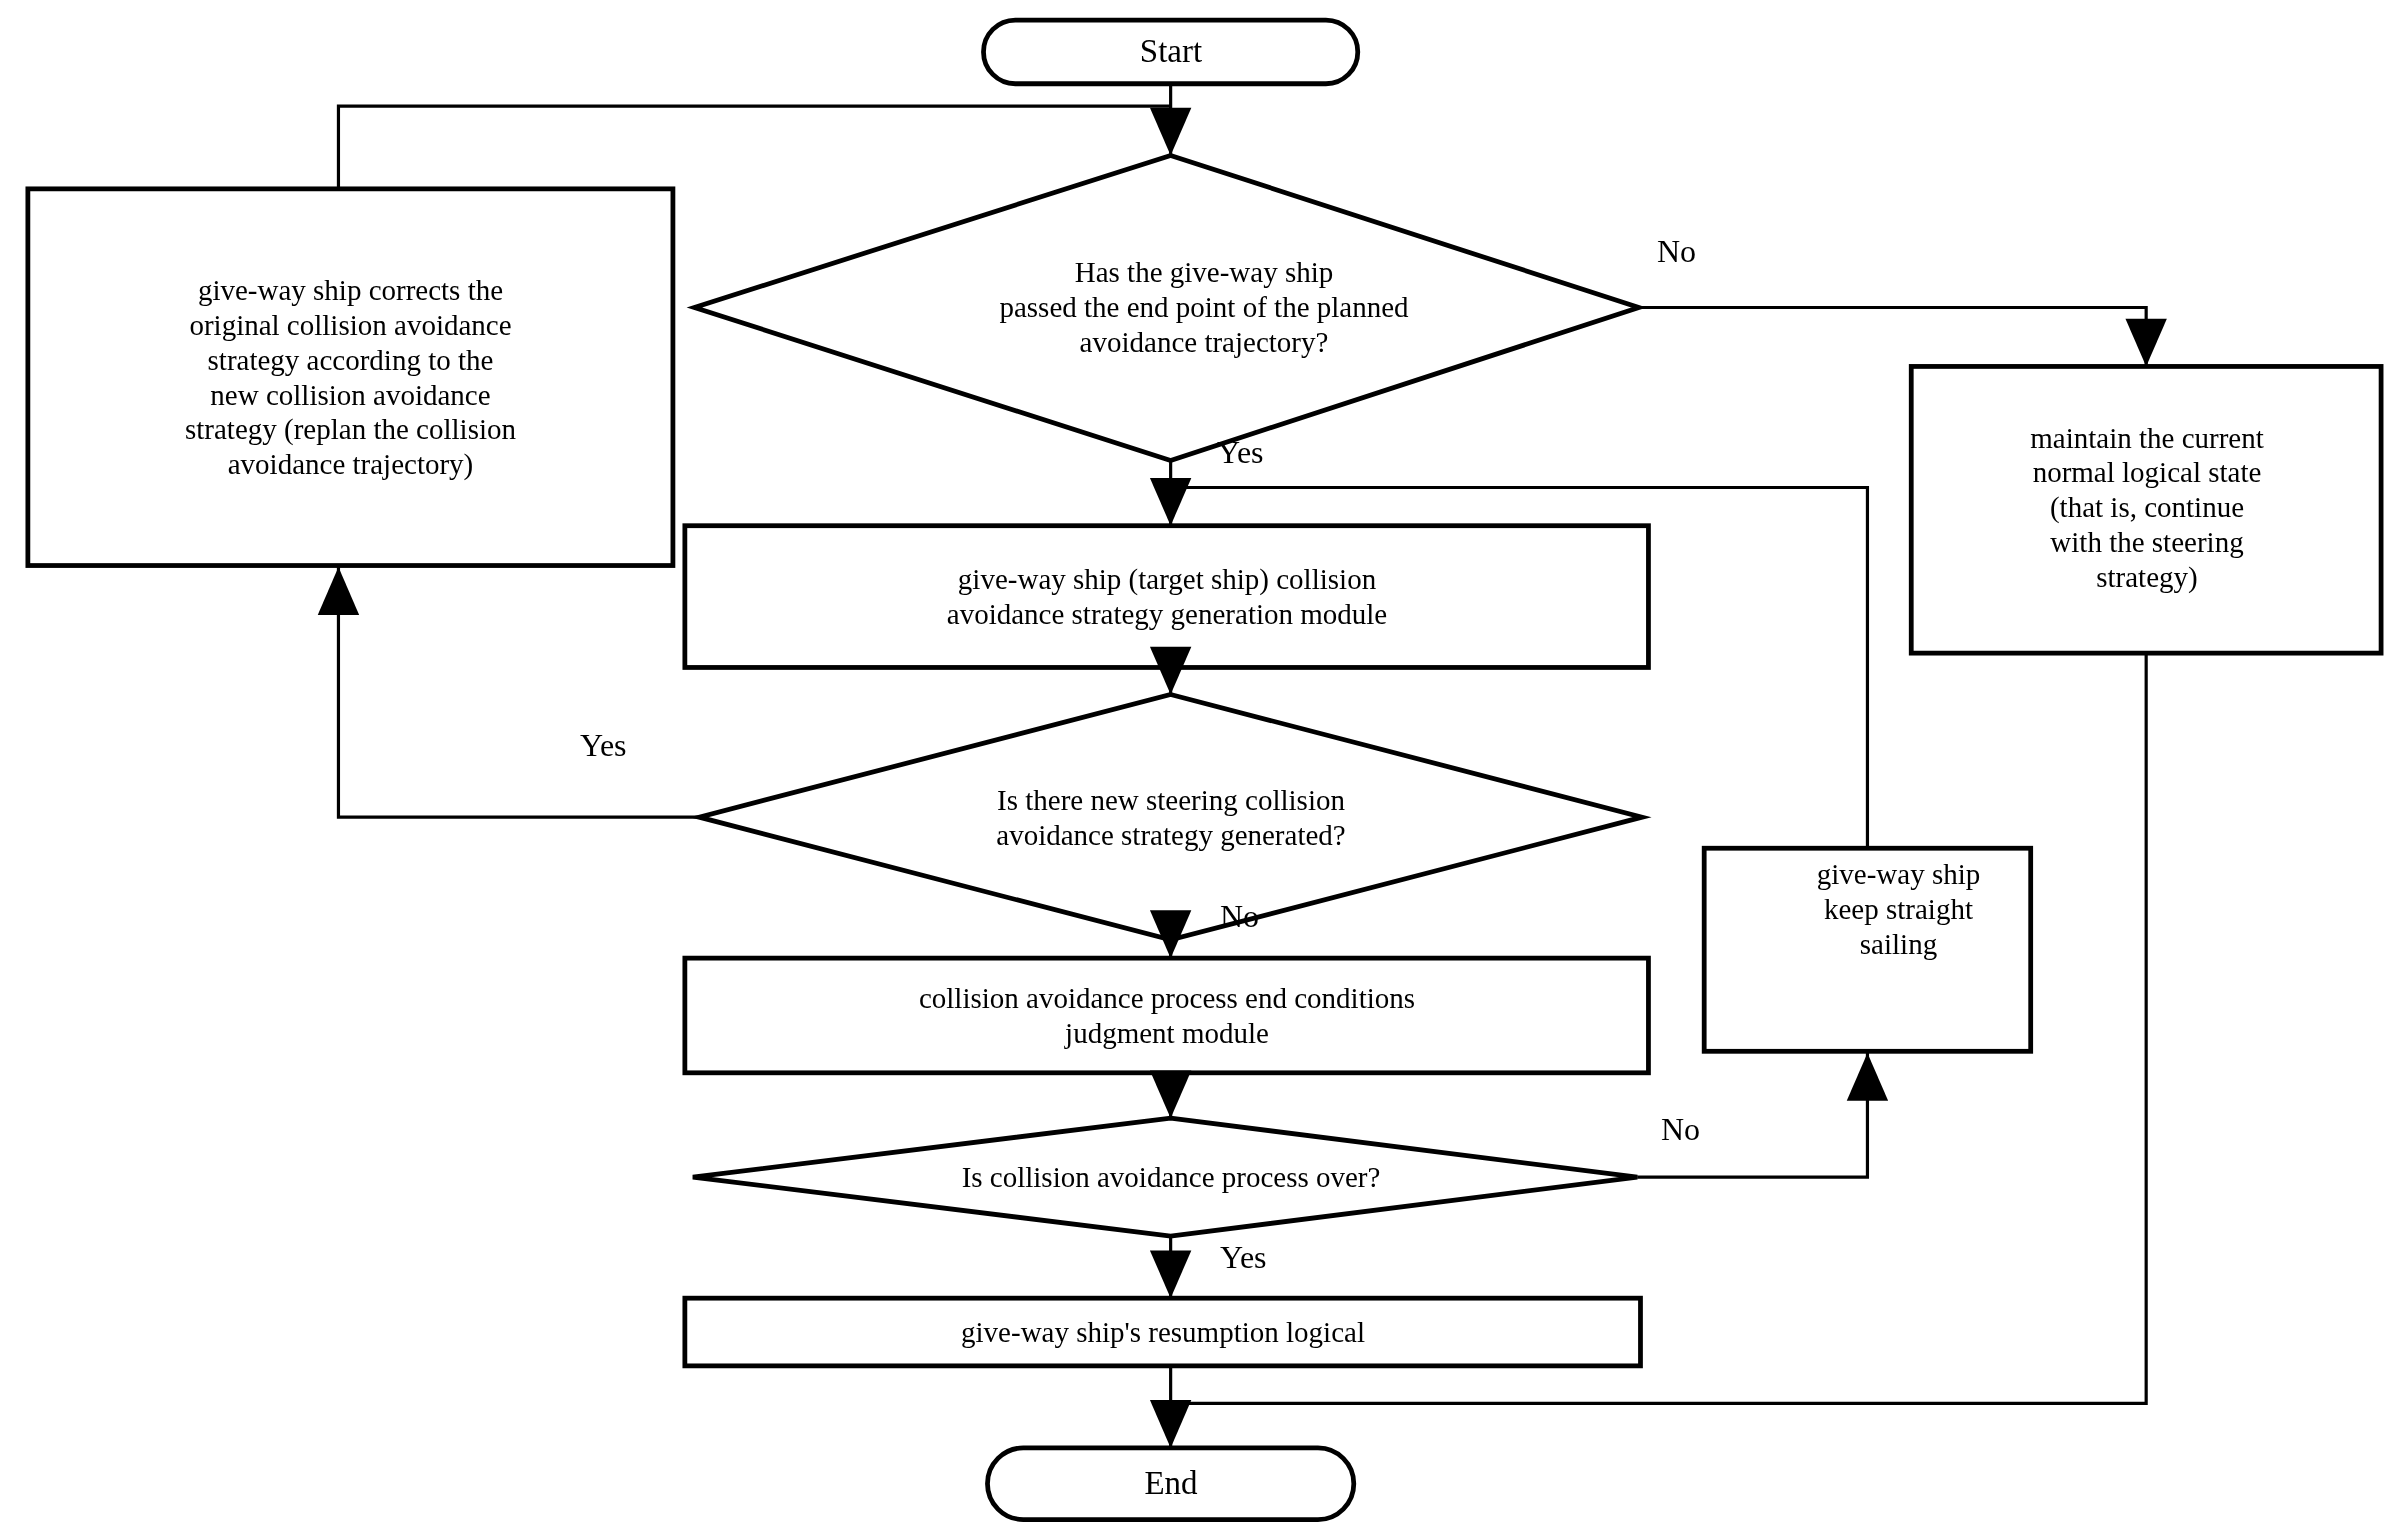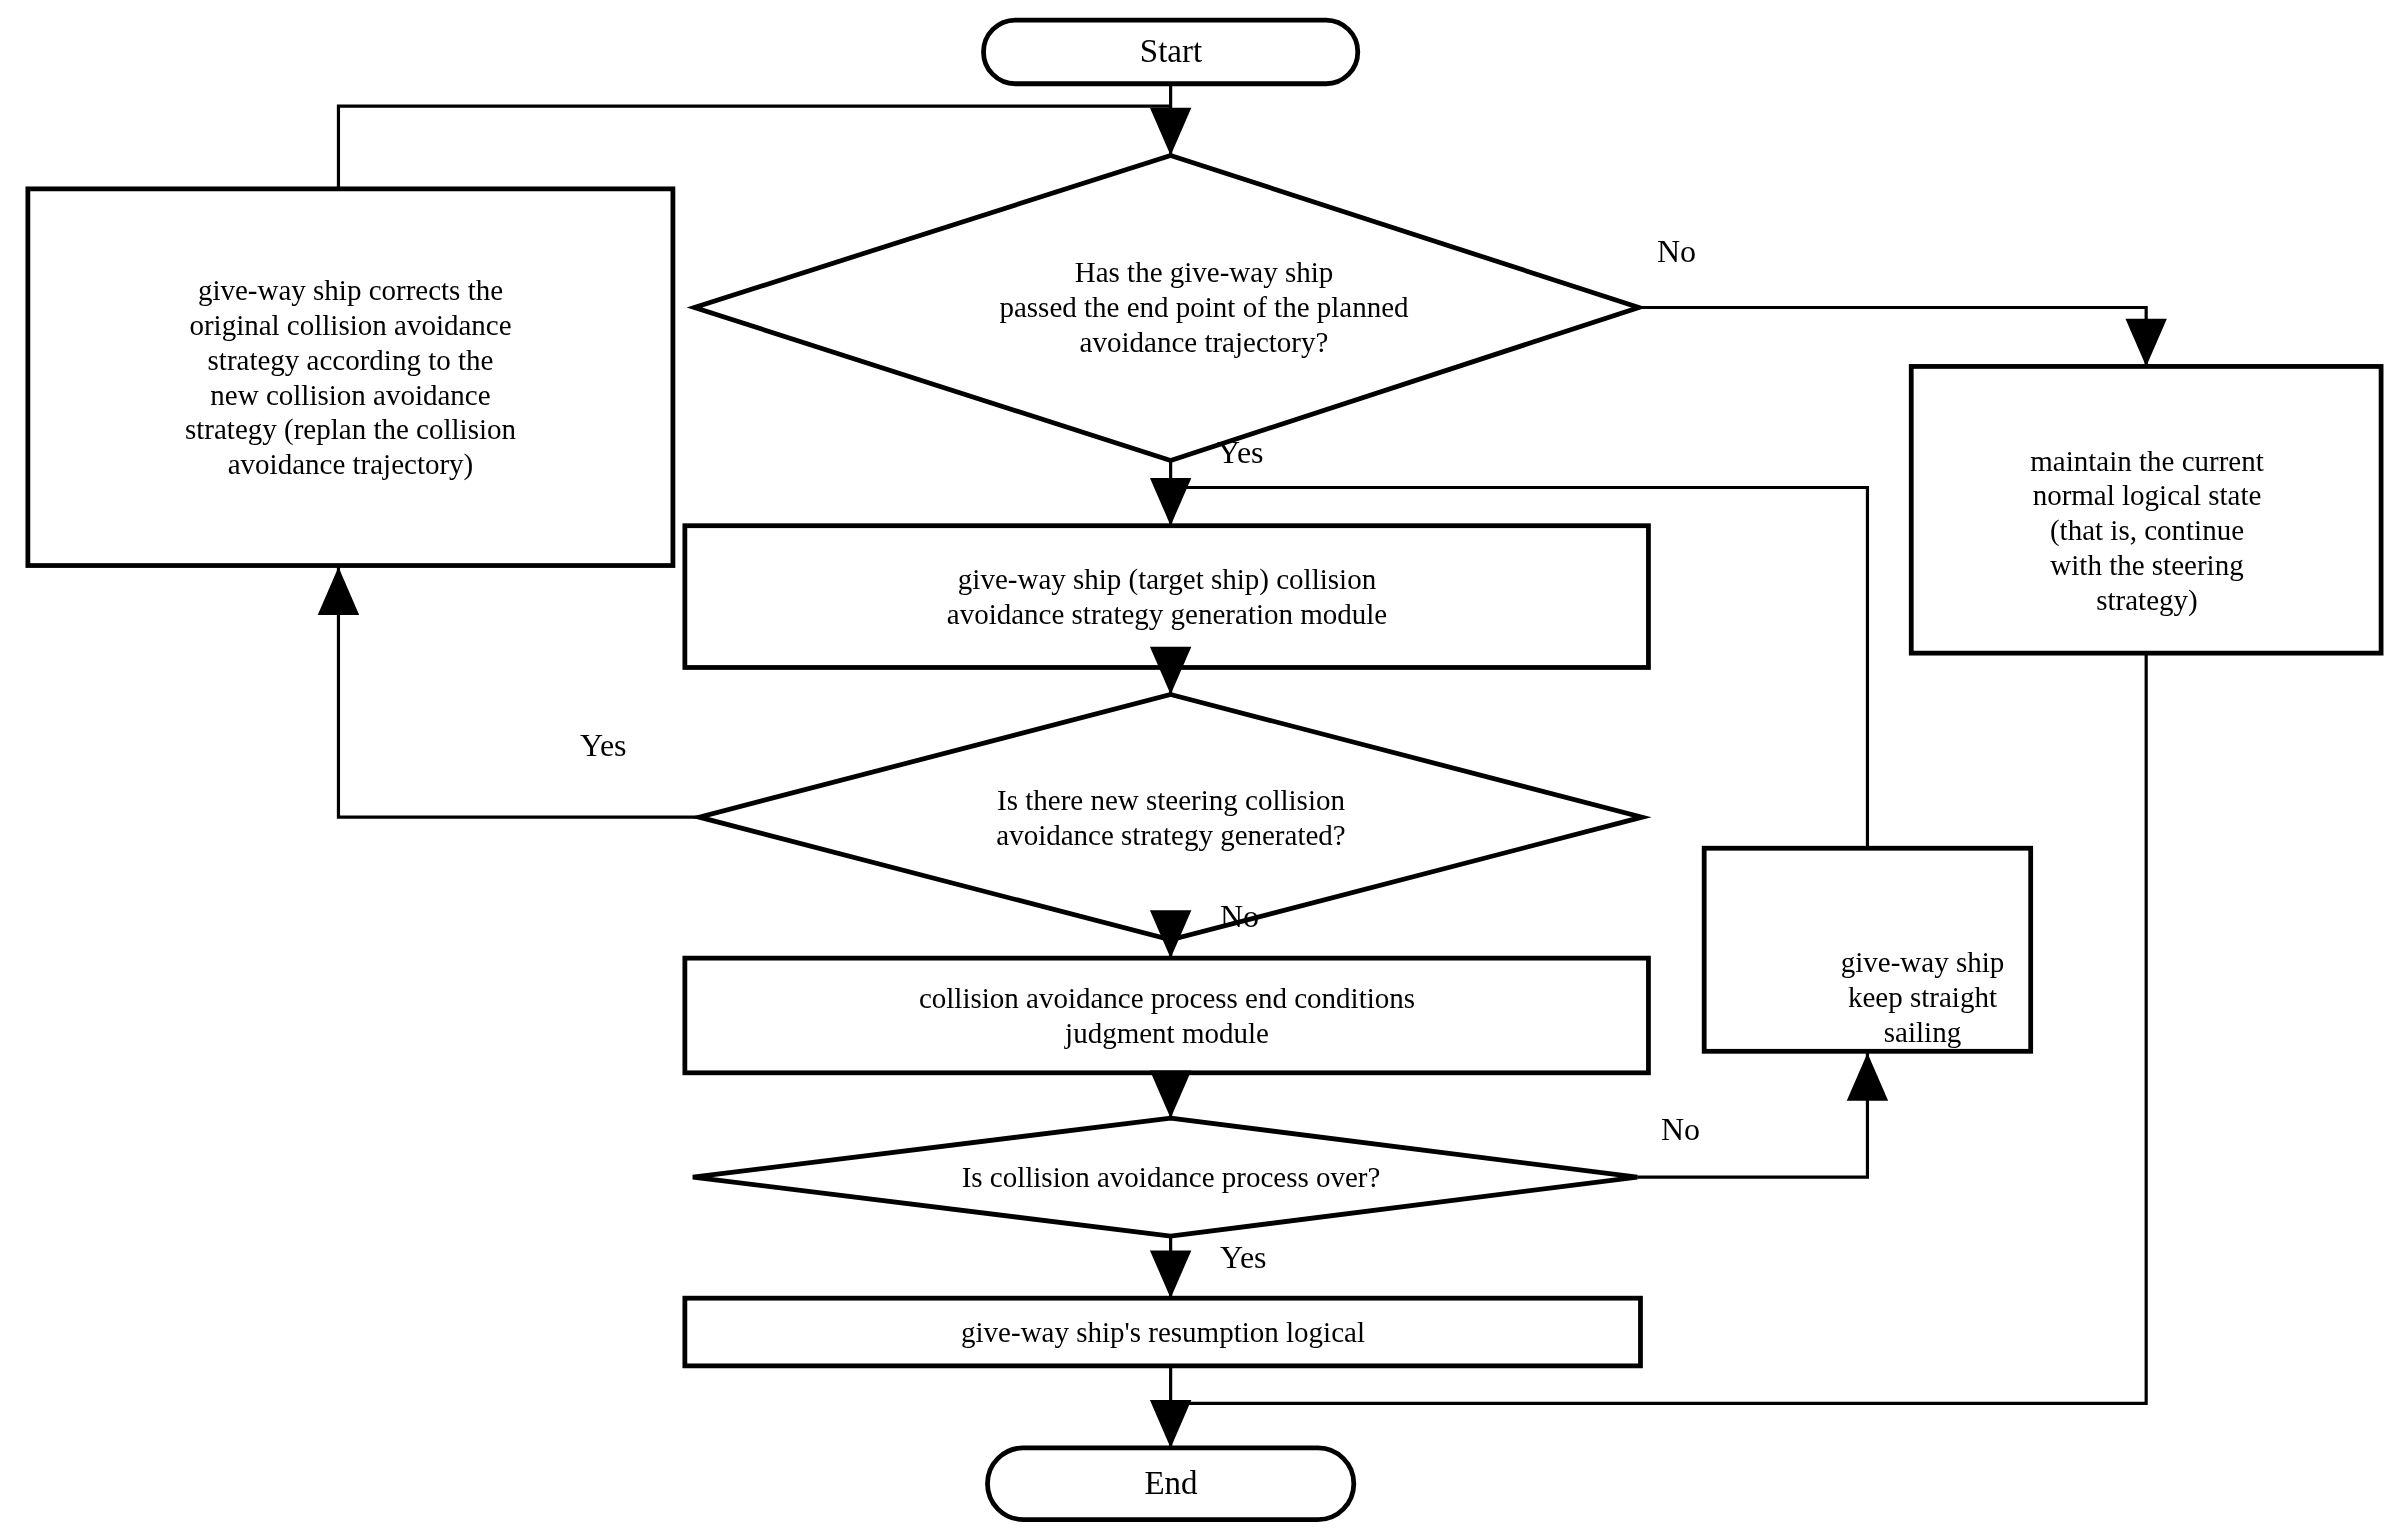--- a/index.html
+++ b/index.html
@@ -102,33 +102,33 @@
 original collision avoidance
 strategy according to the
 new collision avoidance
 strategy (replan the collision
 avoidance trajectory)</div>
 
 <div class="node-text" style="left:774px; top:203px; width:860px; height:209px;">Has the give-way ship
 passed the end point of the planned
 avoidance trajectory?</div>
 
-<div class="node-text" style="left:1920px; top:395px; width:454px; height:271px;">maintain the current
+<div class="node-text" style="left:1920px; top:372px; width:454px; height:271px;">maintain the current
 normal logical state
 (that is, continue
 with the steering
 strategy)</div>
 
 <div class="node-text" style="left:693px; top:530px; width:948px; height:134px;">give-way ship (target ship) collision
 avoidance strategy generation module</div>
 
 <div class="node-text" style="left:741px; top:725px; width:860px; height:185px;">Is there new steering collision
 avoidance strategy generated?</div>
 
-<div class="node-text" style="left:1708px; top:900px; width:381px; height:195px;padding-left:24px;">give-way ship
+<div class="node-text" style="left:1708px; top:812px; width:381px; height:195px;">give-way ship
 keep straight
 sailing</div>
 
 <div class="node-text" style="left:693px; top:962px; width:948px; height:107px;">collision avoidance process end conditions
 judgment module</div>
 
 <div class="node-text" style="left:741px; top:1123px; width:860px; height:108px;">Is collision avoidance process over?</div>
 
 <div class="node-text" style="left:689px; top:1300px; width:948px; height:65px;">give-way ship's resumption logical</div>
 

